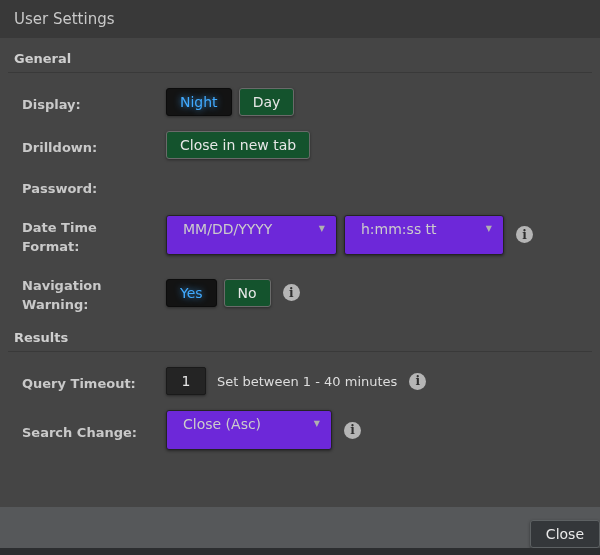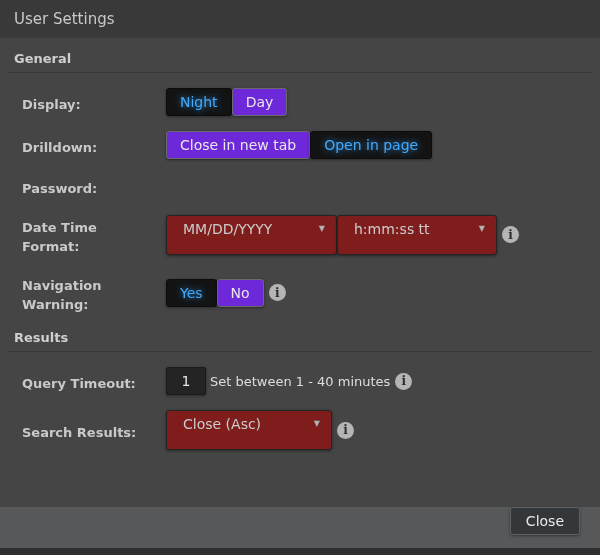--- a/index.html
+++ b/index.html
@@ -48,44 +48,45 @@
     font-weight:bold;
     color:#c9c9c9;
     line-height:19px;
     padding-top:5px;
   }
   .row .label span { display:inline-block; }
   .row .label.narrow span { max-width:92px; }
   .controls {
     display:flex;
     align-items:center;
+    gap:7px;
     min-height:28px;
   }
   .btn {
-    background:#6d28d9;
+    background:#14532d;
     border:1px solid #6a6a6a;
     border-radius:3px;
     color:#e8e8e8;
     font-size:14px;
     font-family:inherit;
     height:28px;
     padding:0 13px;
     box-shadow:0 1px 3px rgba(0,0,0,0.40);
     cursor:pointer;
   }
   .btn.selected {
     background:#131313;
     border-color:#0c0c0c;
     color:#41aaff;
     text-shadow:0 0 7px rgba(65,170,255,0.85);
   }
   .dropdown {
     position:relative;
     height:40px;
-    background:#7f1d1d;
+    background:#6d28d9;
     border:1px solid #242424;
     border-radius:3px;
     color:#cccccc;
     font-size:14px;
     line-height:26px;
     padding:0 40px 0 16px;
     box-shadow:0 1px 3px rgba(0,0,0,0.45);
     cursor:pointer;
   }
   .dropdown .caret {
@@ -127,23 +128,23 @@
   .desc {
     font-size:13px;
     color:#dedede;
     margin-left:4px;
     white-space:nowrap;
   }
   .footer {
     flex:0 0 41px;
     background:#56585a;
     display:flex;
-    align-items:flex-start;
+    align-items:flex-end;
     justify-content:flex-end;
-    padding-right:20px;
+    padding-right:0;
   }
   .close-btn {
     background:#34373a;
     border:1px solid #5d6163;
     border-radius:3px;
     color:#eaeaea;
     font-size:14px;
     font-family:inherit;
     height:28px;
     padding:0 15px;
@@ -172,21 +173,20 @@
       <div class="controls">
         <button class="btn selected">Night</button>
         <button class="btn">Day</button>
       </div>
     </div>
 
     <div class="row">
       <div class="label"><span>Drilldown:</span></div>
       <div class="controls">
         <button class="btn">Close in new tab</button>
-        <button class="btn selected">Open in page</button>
       </div>
     </div>
 
     <div class="row">
       <div class="label"><span>Password:</span></div>
     </div>
 
     <div class="row">
       <div class="label narrow"><span>Date Time Format:</span></div>
       <div class="controls">
@@ -218,21 +218,21 @@
     <div class="row">
       <div class="label"><span>Query Timeout:</span></div>
       <div class="controls">
         <input class="text-input" type="text" value="1" style="">
         <span class="desc">Set between 1 - 40 minutes</span>
         <div class="info-icon">i</div>
       </div>
     </div>
 
     <div class="row">
-      <div class="label"><span>Search Results:</span></div>
+      <div class="label"><span>Search Change:</span></div>
       <div class="controls">
         <div class="dropdown dd-sort">
           <span>Close (Asc)</span>
           <span class="caret">▼</span>
         </div>
         <div class="info-icon">i</div>
       </div>
     </div>
 
   </div>

